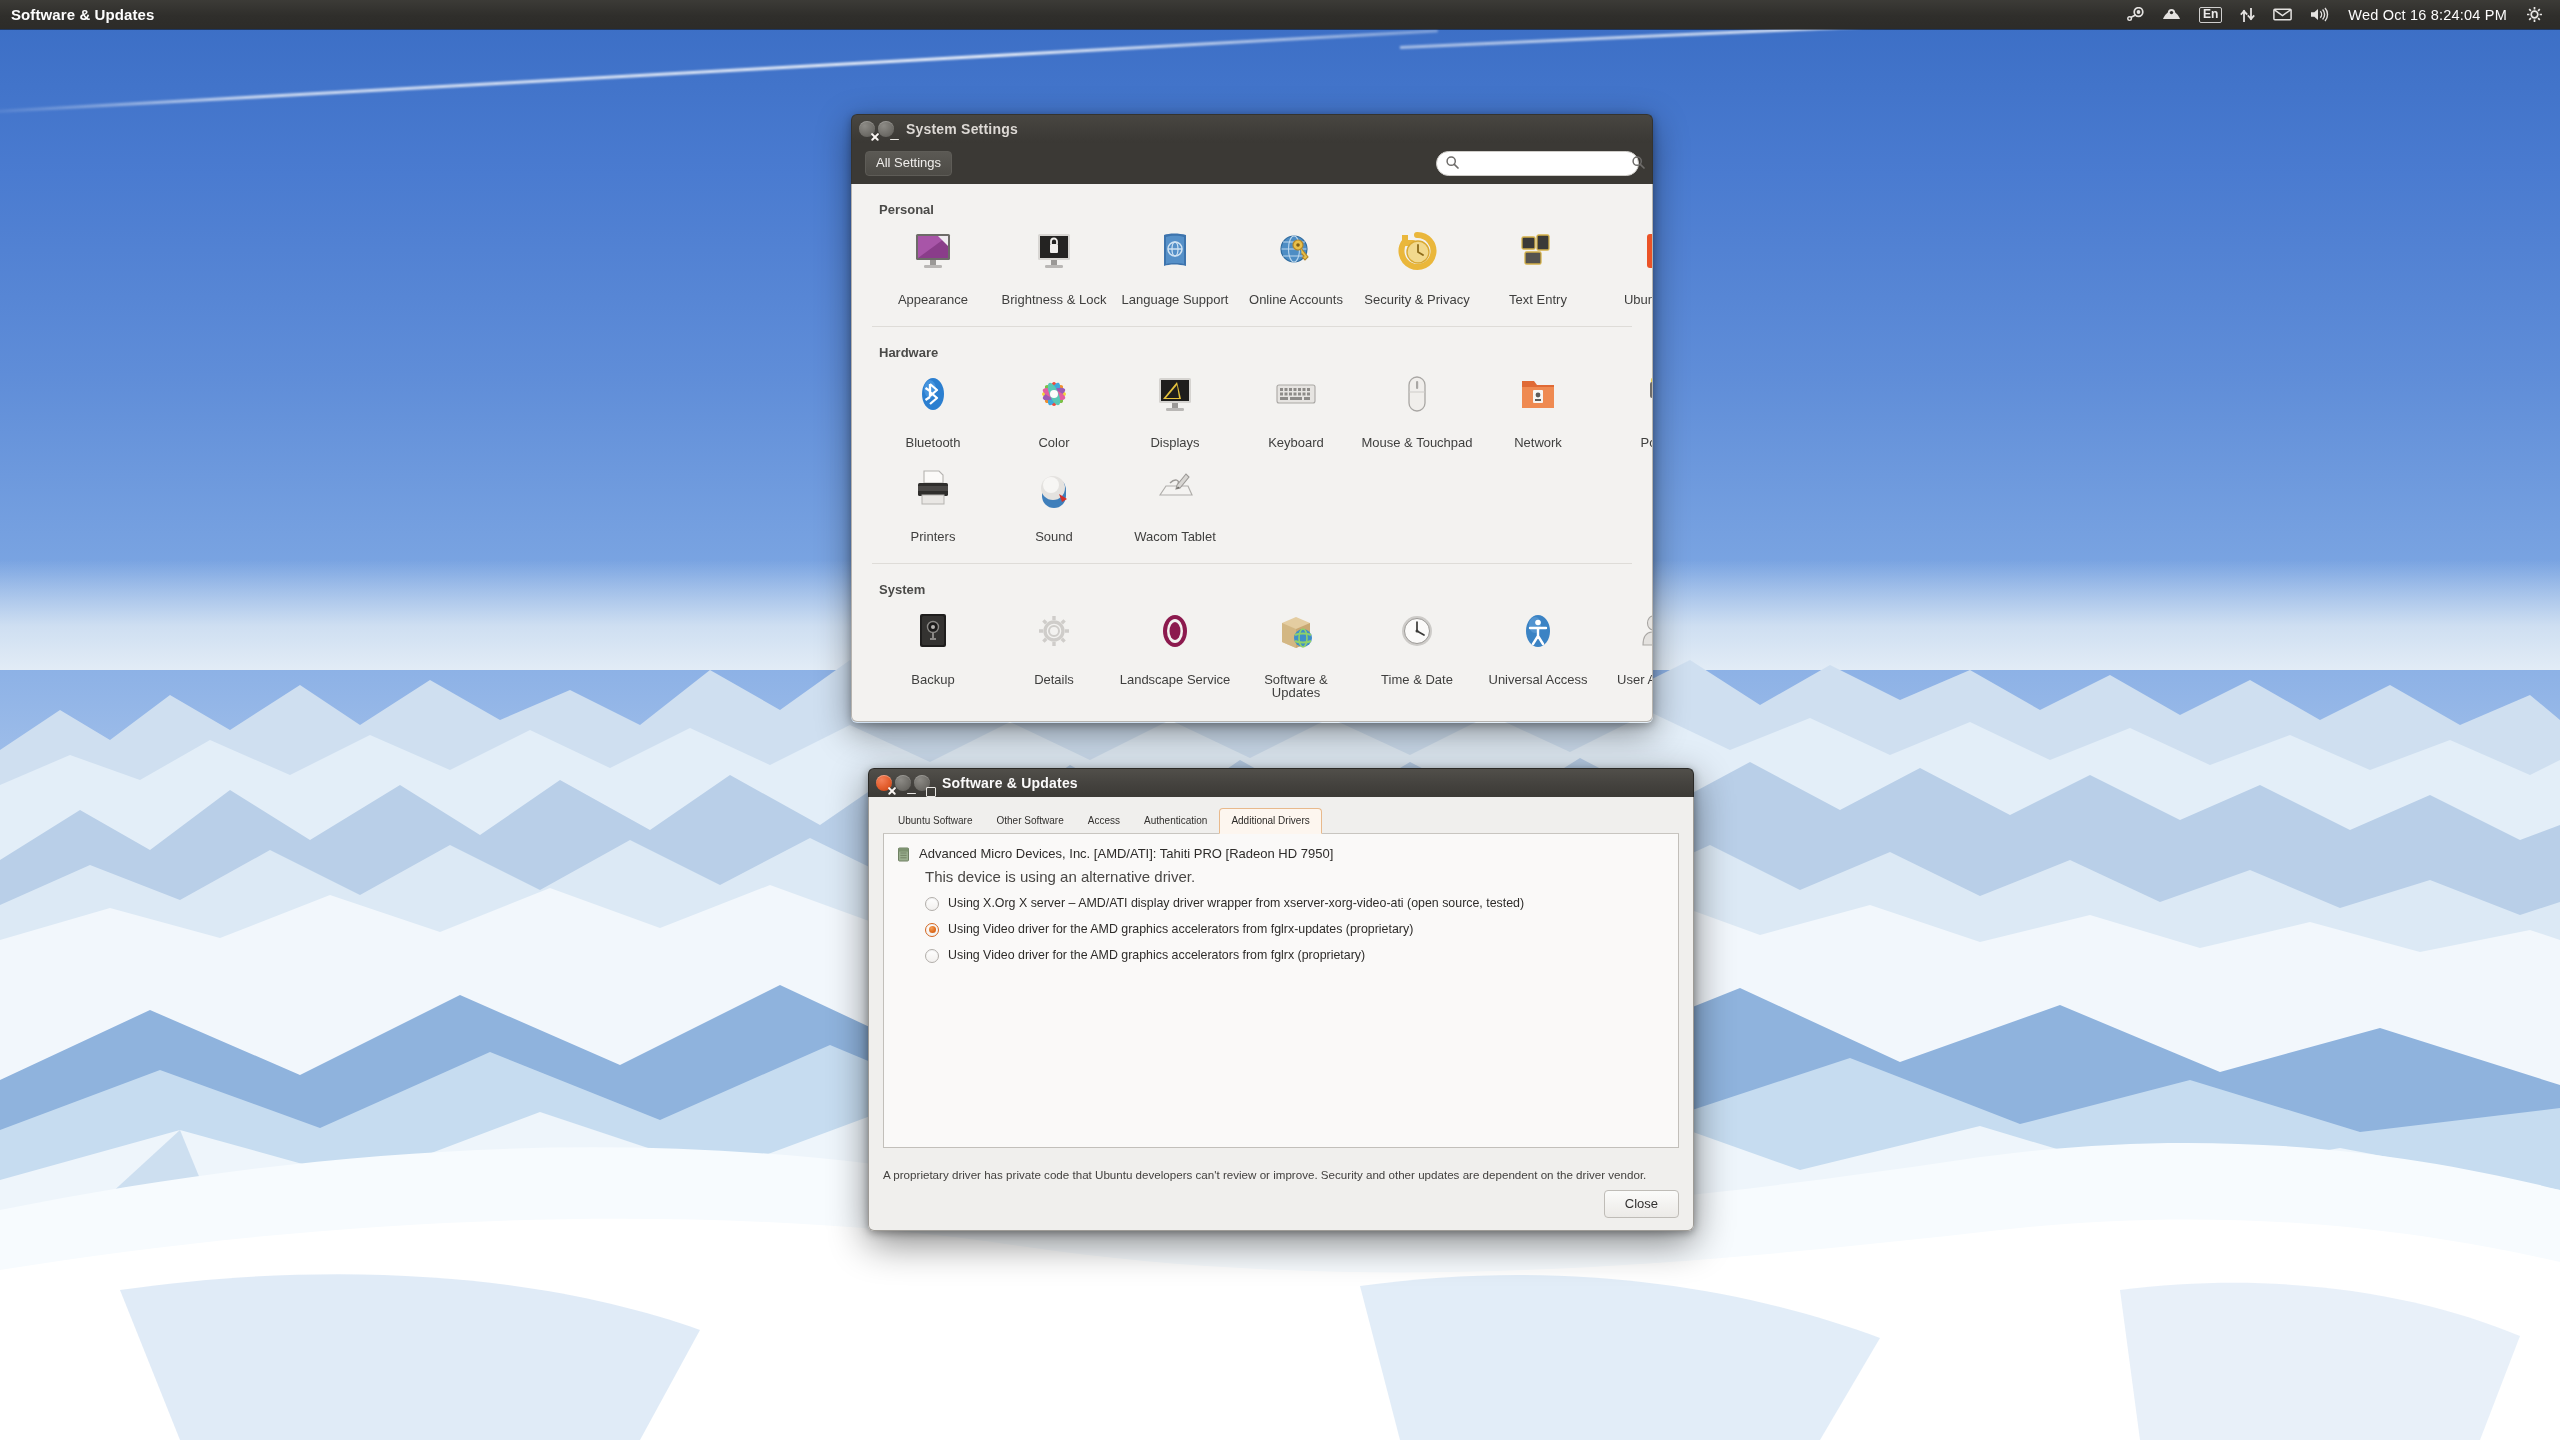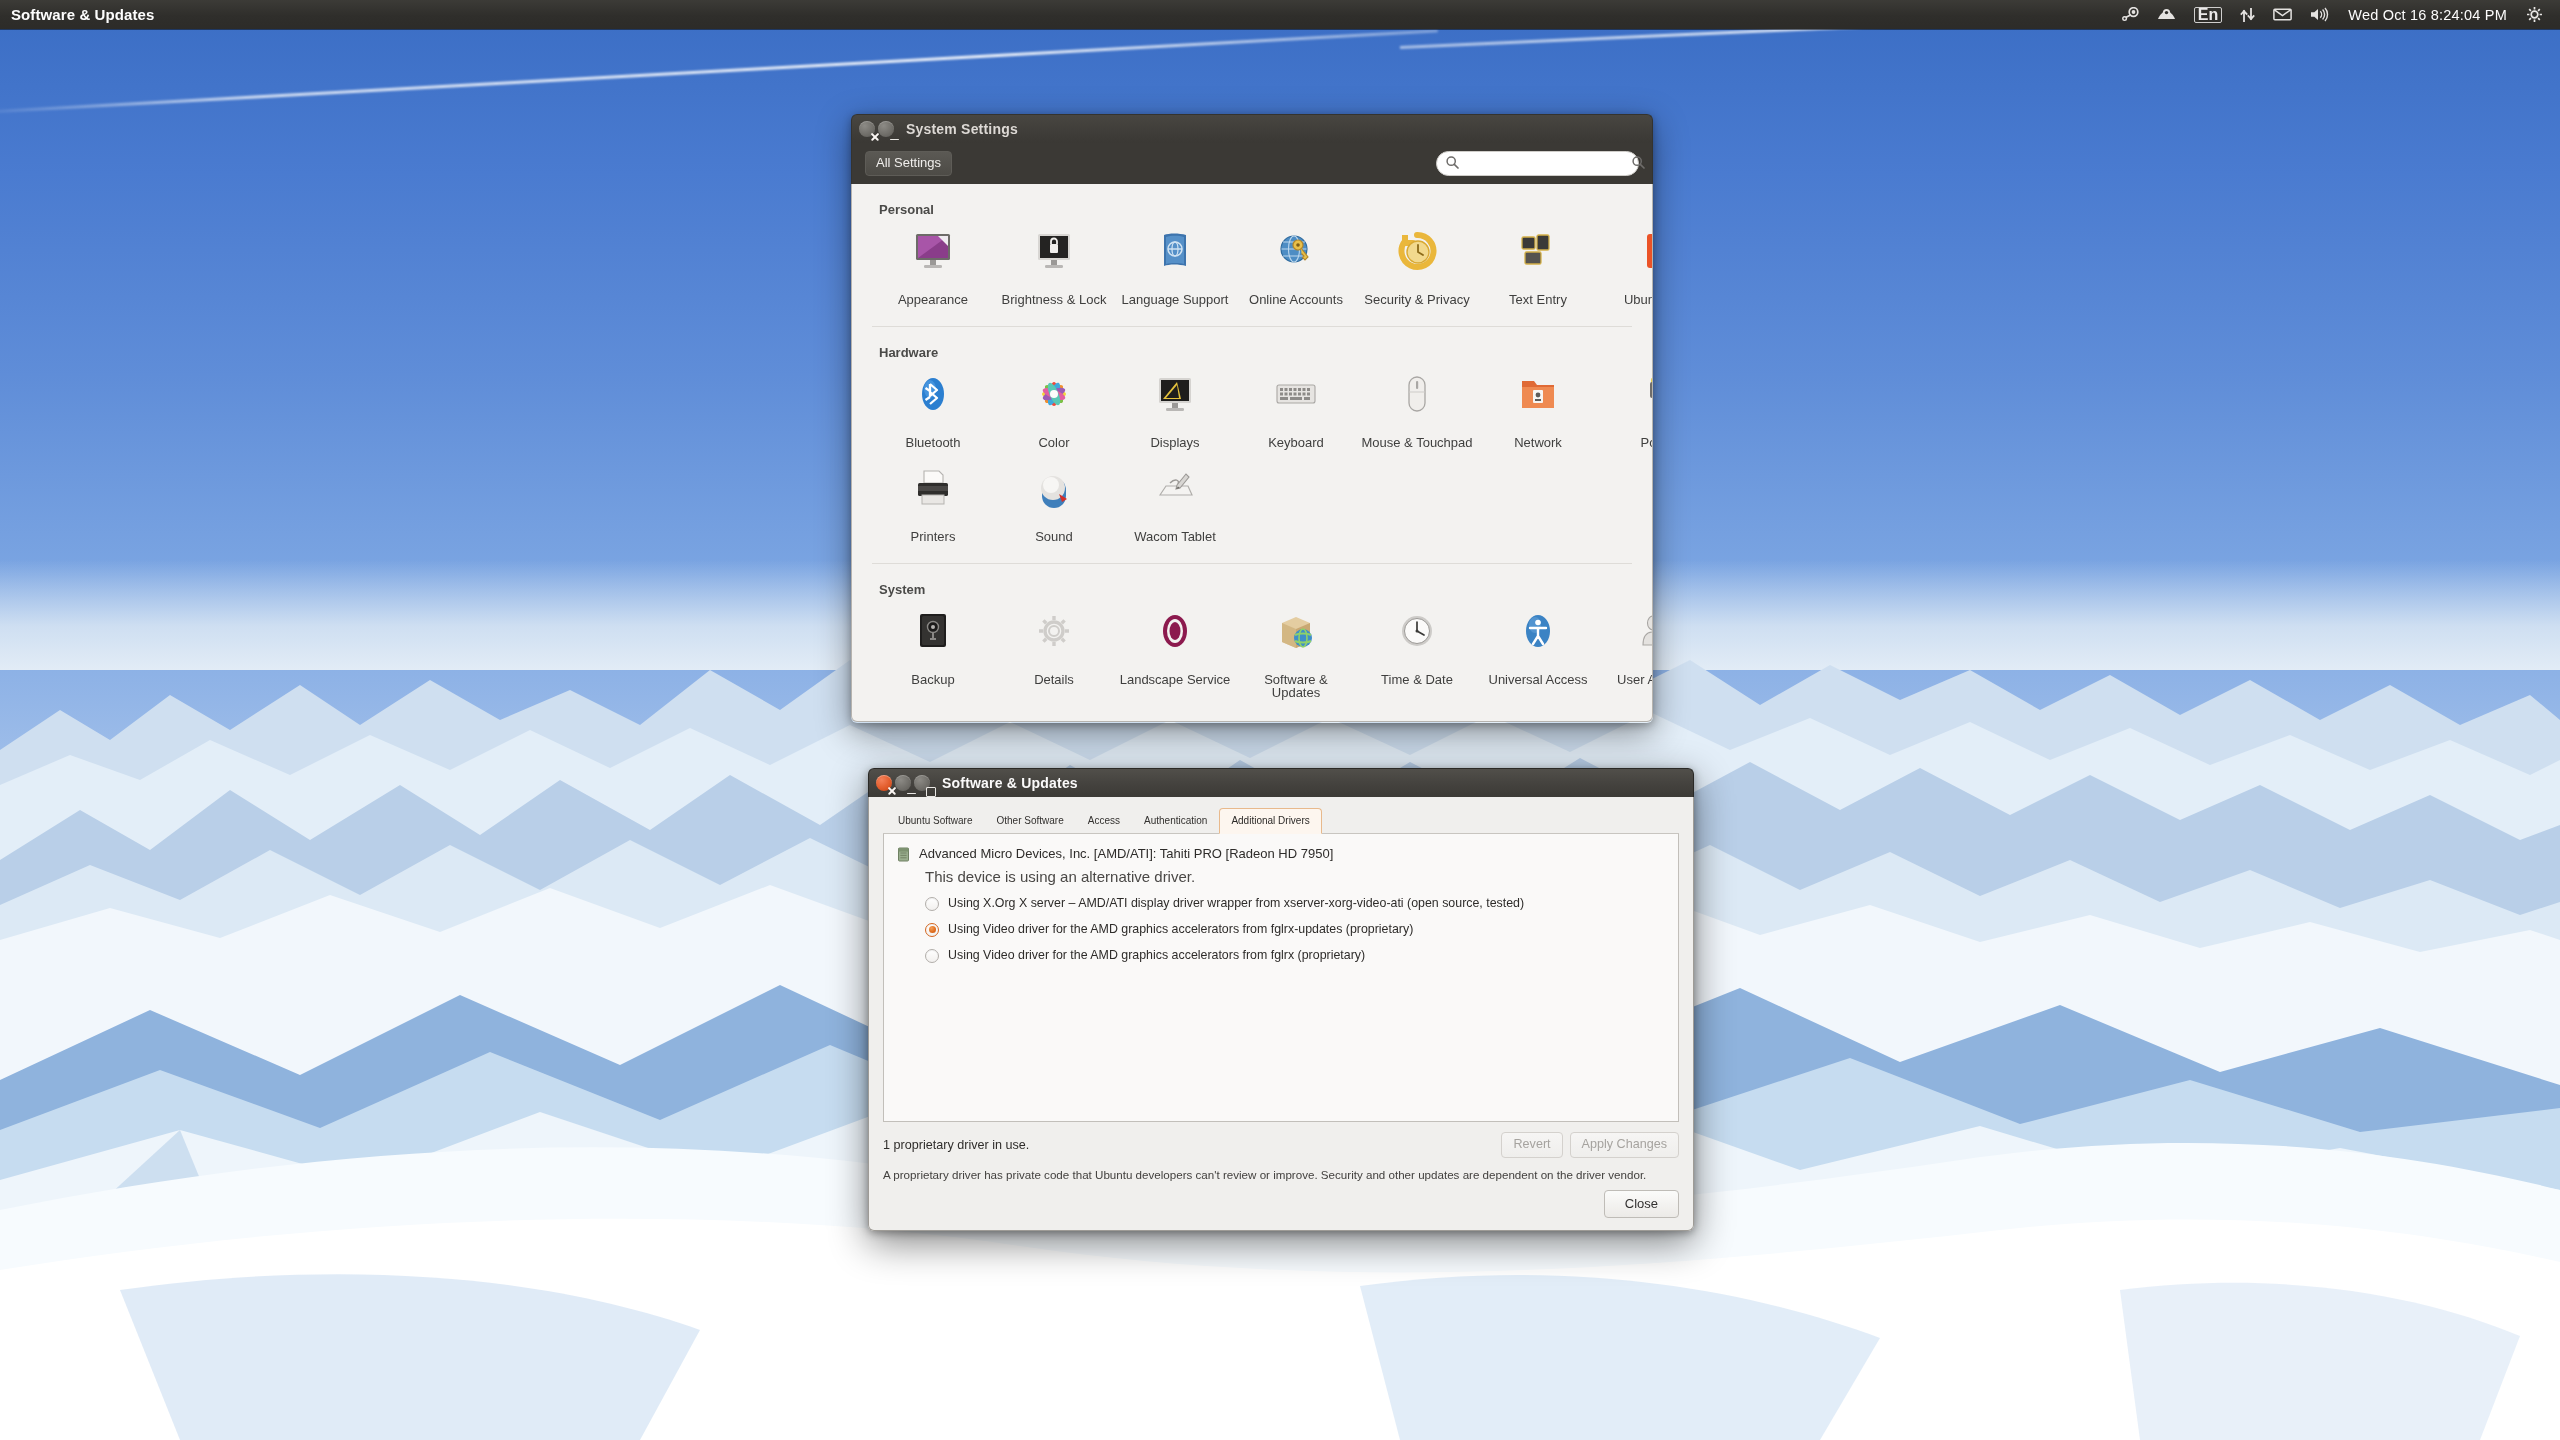--- a/index.html
+++ b/index.html
@@ -75,21 +75,21 @@
     height: 29px;
   }
   .ind {
     display: flex; align-items: center; justify-content: center;
     height: 29px; padding: 0 9px;
     color: #e9e8e7;
     font-size: 13px;
   }
   .ind svg { display:block; }
   .ind-text {
-    font-size: 16px; font-weight: bold;
+    font-size: 12px; font-weight: bold;
     border: 1px solid #cfcecd;
     border-radius: 2px;
     padding: 0px 3px 1px 3px;
     line-height: 13px;
     color: #eceaea;
   }
   #panel-clock { font-size: 14.5px; padding: 0 10px; color:#fcfcfc; letter-spacing:.2px;}
 
   
   .window { position: absolute; z-index: 50; }
@@ -877,27 +877,20 @@
           <span class="opt-label">Using Video driver for the AMD graphics accelerators from fglrx-updates (proprietary)</span>
         </label>
         <label class="opt">
           <span class="radio"></span>
           <span class="opt-label">Using Video driver for the AMD graphics accelerators from fglrx (proprietary)</span>
         </label>
       </div>
     </div>
 
     <div id="sw-footer">
-      <div id="sw-status-row">
-        <div id="sw-status">1 proprietary driver in use.</div>
-        <div id="sw-actions">
-          <div class="btn disabled">Revert</div>
-          <div class="btn disabled">Apply Changes</div>
-        </div>
-      </div>
       <div id="sw-note">A proprietary driver has private code that Ubuntu developers can't review or improve. Security and other updates are dependent on the driver vendor.</div>
     </div>
 
     <div id="sw-close-row">
       <div class="btn" id="sw-close">Close</div>
     </div>
 
   </div>
 </div>
 

